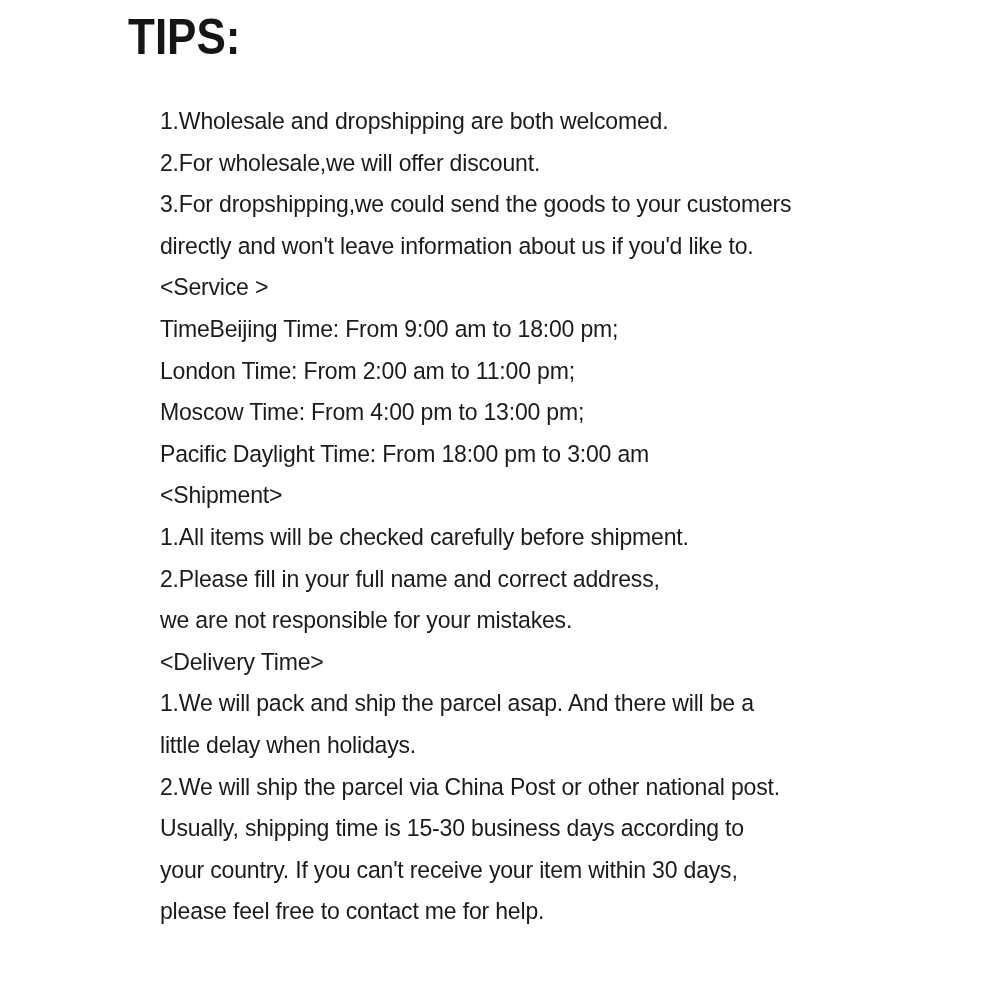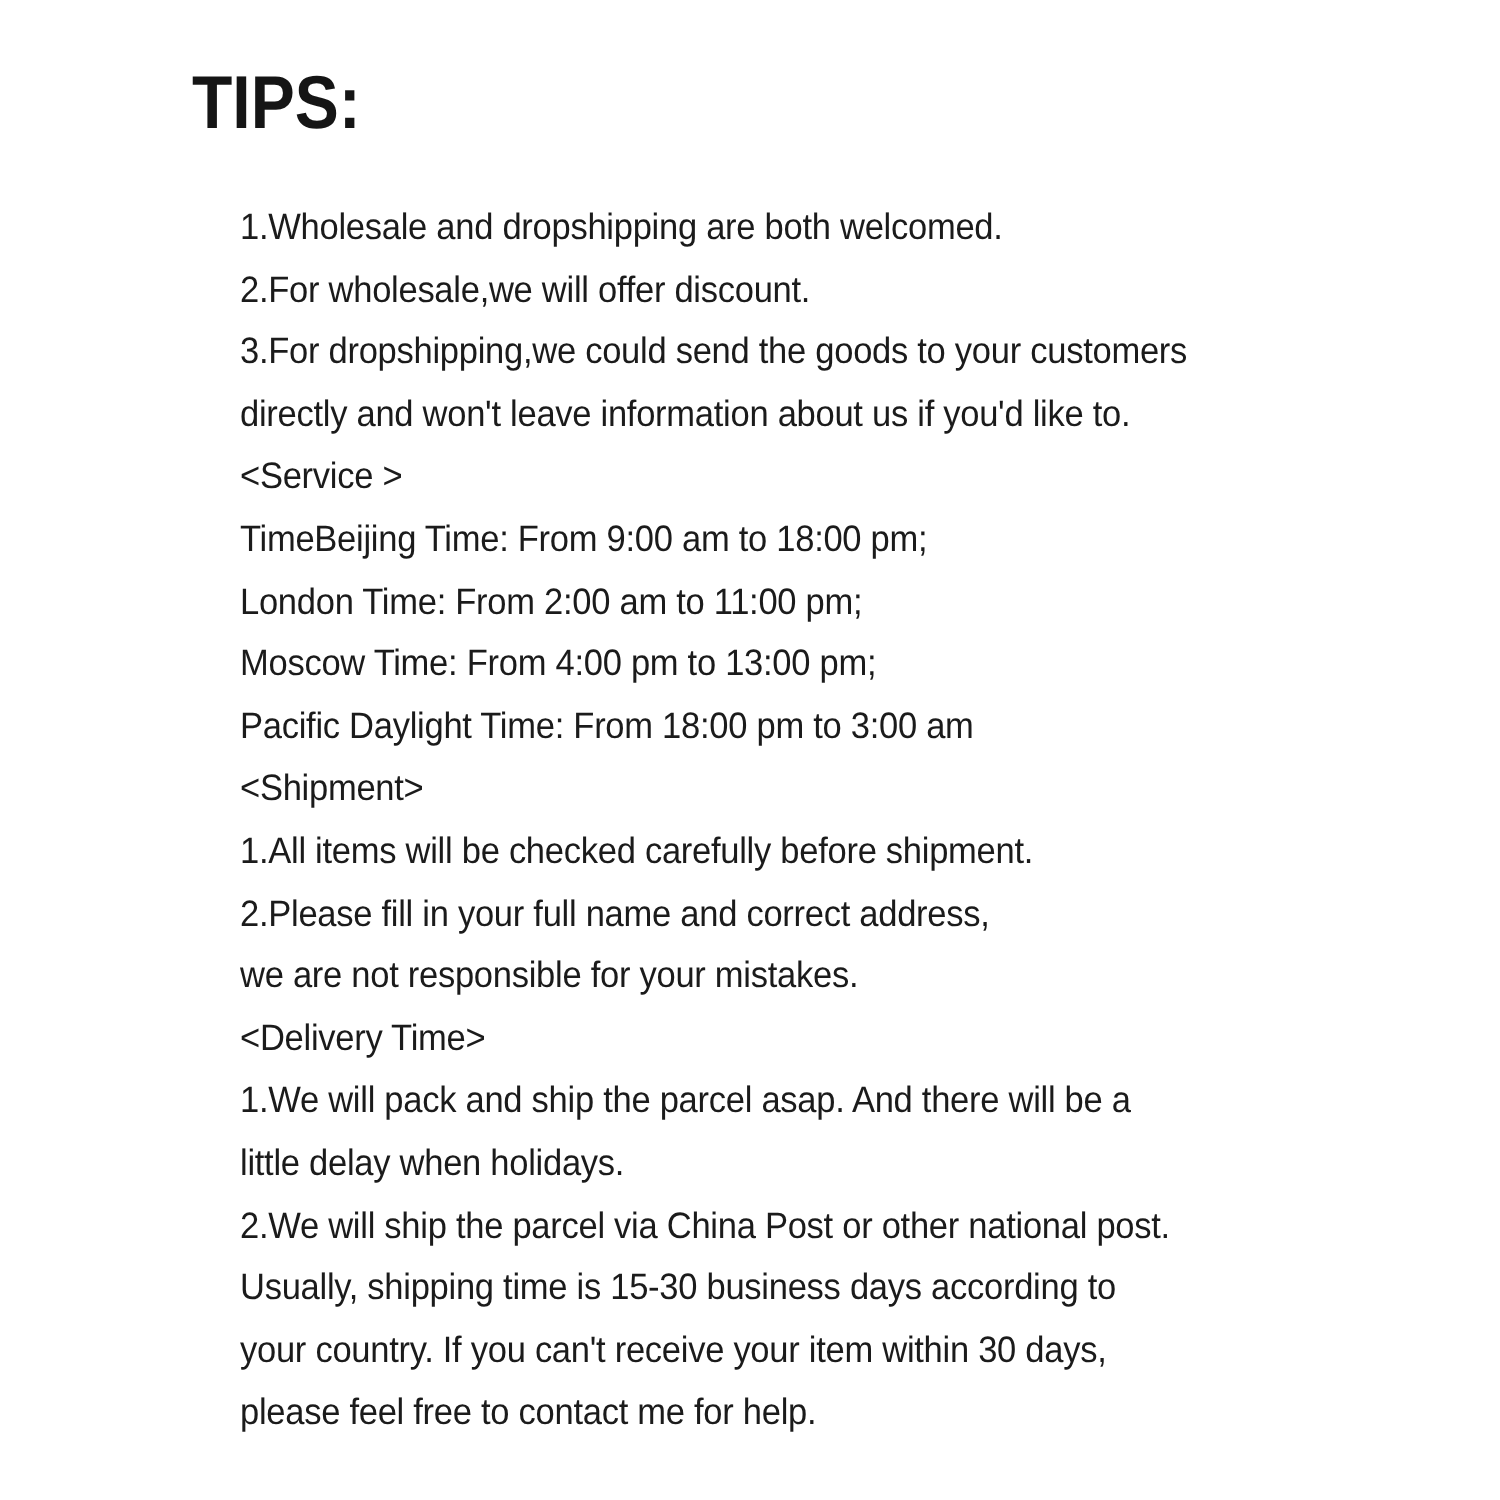--- a/index.html
+++ b/index.html
@@ -12,21 +12,20 @@
     background: #ffffff;
     font-family: "Liberation Sans", sans-serif;
     color: #1b1b1b;
     overflow: hidden;
     position: relative;
   }
   .page {
     position: absolute;
     inset: 0;
     background: #ffffff;
-    margin-top: 31px;
   }
   .title {
     position: absolute;
     left: 128px;
     top: 8px;
     margin: 0;
     font-size: 50px;
     font-weight: 700;
     letter-spacing: 0px;
     color: #151515;

